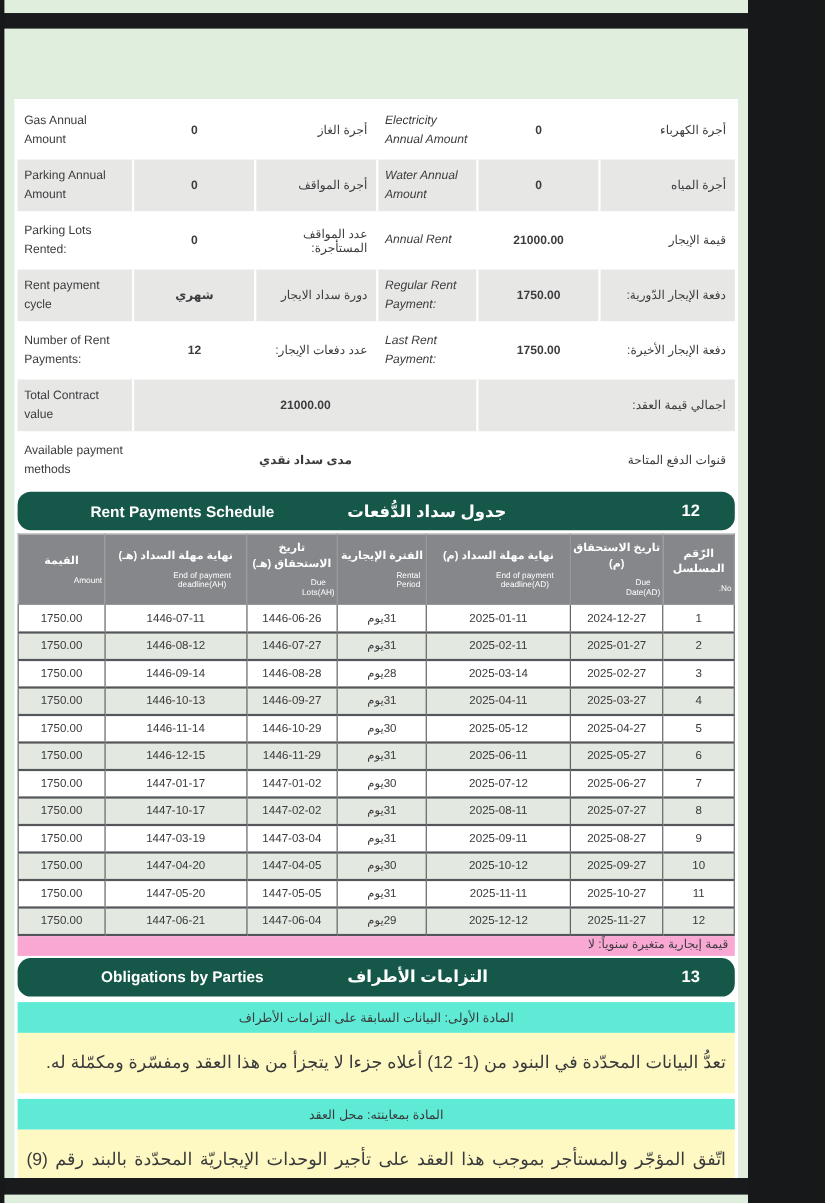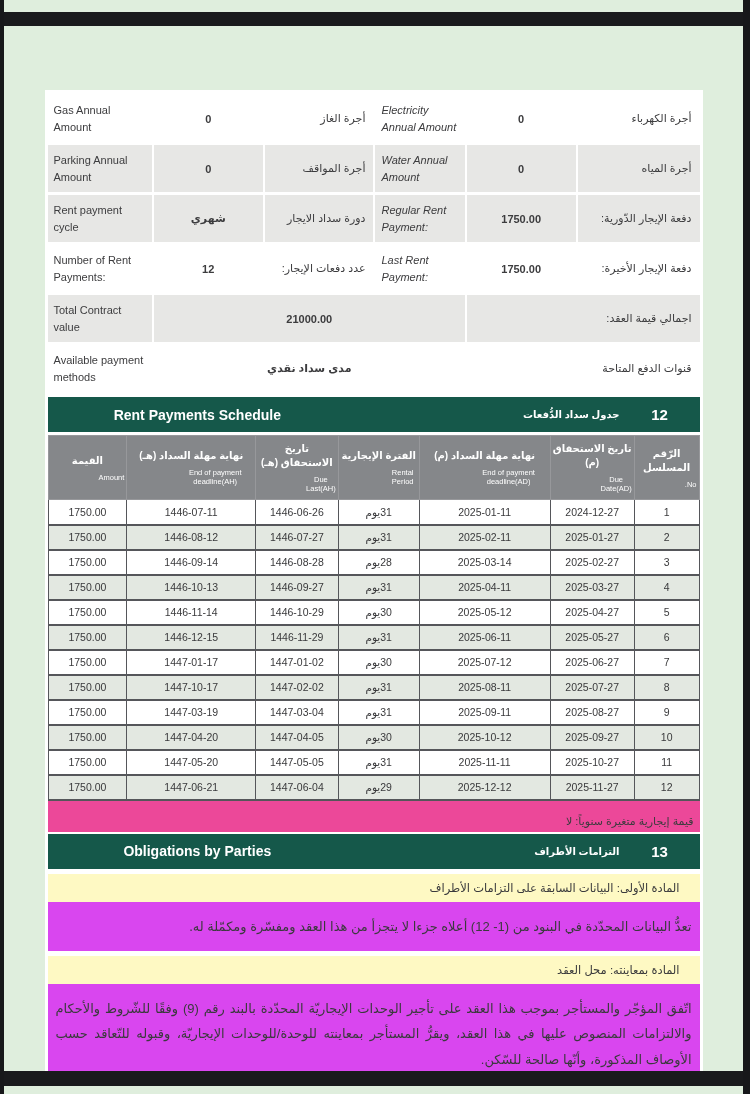--- a/index.html
+++ b/index.html
@@ -1,18 +1,18 @@
 <!DOCTYPE html>
 <html lang="ar"><head>
 <meta charset="utf-8">
 <style>
   * { box-sizing: border-box; margin: 0; padding: 0; }
   html, body { width: 750px; height: 1094px; overflow: hidden; }
   body { background: #17181a; font-family: "Liberation Sans", "DejaVu Sans", sans-serif; }
-  .frame { width: 739px; margin-left: 4px; }
+  .frame { width: 676px; margin-left: 4px; }
   .sliver { background: #dfeedd; }
   .sliver.top { height: 12px; }
   .sliver.bottom { height: 8px; }
   .black-bar { background: #191a1c; }
   .black-bar.top { height: 14px; }
   .black-bar.bottom { height: 15px; }
   .page { height: 1045px; background: #dfeedd; overflow: hidden; }
   .panel { width: 658px; margin: 64px auto 0; background: #ffffff; padding: 2px 3px 10px; }
 
   
@@ -21,38 +21,38 @@
   table.details td:first-child { border-left: none; }
   td.d-en  { text-align: left; width: 16%; line-height: 1.5; }
   td.d-val { text-align: center; font-weight: bold; color: #222; width: 17%; font-size: 11.5px; }
   td.d-ar  { text-align: right; direction: rtl; font-size: 12px; width: 17%; }
   td.d-en2 { width: 14%; font-style: italic; }
   td.d-ar2 { width: 19%; }
   tr.alt td { background: #e7e7e5; }
   tr:not(.alt) td { background: #ffffff; }
 
   
-  .sec-head { height: 35px; background: #15584a; display: flex; align-items: center; color: #ffffff; font-weight: bold; margin-top: 2px; }
+  .sec-head { height: 35px; background: #15584a; display: flex; align-items: center; color: #ffffff; font-weight: bold; margin-top: 2px; border-radius: 12px; }
   .sec-en  { flex: 1.1; text-align: center; font-size: 14px; }
-  .sec-ar  { flex: 1;   text-align: right; font-size: 10px; direction: rtl; }
+  .sec-ar  { flex: 1;   text-align: left; font-size: 15px; direction: rtl; }
   .sec-num { width: 80px; text-align: center; font-size: 15px; }
 
   
   table.schedule { width: 100%; border-collapse: collapse; margin-top: 3px; }
   table.schedule th { background: #85878a; color: #fff; padding: 6px 2px; border: 1px solid #97989b; vertical-align: middle; }
   .h-ar  { font-size: 10px;  font-weight: bold; direction: rtl; line-height: 1.4; }
   .h-en  { font-size: 7.5px; font-weight: normal; margin-top: 5px; margin-left: 48px; }
   table.schedule td { border: 1px solid #55565a; border-bottom-width: 2px; text-align: center; font-size: 10.5px; color: #39393b; height: 25px; padding: 1px 2px; background: #fff; }
   table.schedule tr.alt td { background: #e3e8e1; }
   td.c-rtl { direction: rtl; }
-  .footnote { text-align: right; direction: rtl; font-size: 11px; color: #3c3c3e; padding: 14px 6px 4px; background: #ec4899; }
-
-  
-  .ob-band  { background: #fef9c3; direction: rtl; text-align: right; font-size: 11.5px; color: #3a3a3c; padding: 7px 20px; margin-top: 5px; }
-  .ob-para  { direction: rtl; text-align: justify; font-size: 13px; color: #3a3a3c; padding: 12px 8px; line-height: 1.95; background: #d946ef; }
+  .footnote { text-align: right; direction: rtl; font-size: 11px; color: #3c3c3e; padding: 1px 6px 4px; background: #f9a8d4; }
+
+  
+  .ob-band  { background: #5eead4; direction: rtl; text-align: center; font-size: 11.5px; color: #3a3a3c; padding: 7px 0; margin-top: 5px; }
+  .ob-para  { direction: rtl; text-align: justify; font-size: 16px; color: #3a3a3c; padding: 12px 8px; line-height: 1.95; background: #fef9c3; }
 </style>
 </head>
 <body>
 
 <div class="frame">
   <div class="sliver top"></div>
   <div class="black-bar top"></div>
 
   <div class="page">
     <div class="panel">
@@ -67,20 +67,28 @@
               <td class="d-val">0</td>
               <td class="d-ar d-ar2">أجرة الكهرباء</td>
             </tr>
             <tr class="alt">
               <td class="d-en">Parking Annual Amount</td>
               <td class="d-val">0</td>
               <td class="d-ar">أجرة المواقف</td>
               <td class="d-en d-en2">Water Annual Amount</td>
               <td class="d-val">0</td>
               <td class="d-ar d-ar2">أجرة المياه</td>
+            </tr>
+            <tr>
+              <td class="d-en">Parking Lots Rented:</td>
+              <td class="d-val">0</td>
+              <td class="d-ar">عدد المواقف المستأجرة:</td>
+              <td class="d-en d-en2">Annual Rent</td>
+              <td class="d-val">21000.00</td>
+              <td class="d-ar d-ar2">قيمة الإيجار</td>
             </tr>
             <tr class="alt">
               <td class="d-en">Rent payment cycle</td>
               <td class="d-val">شهري</td>
               <td class="d-ar">دورة سداد الايجار</td>
               <td class="d-en d-en2">Regular Rent Payment:</td>
               <td class="d-val">1750.00</td>
               <td class="d-ar d-ar2">دفعة الإيجار الدّورية:</td>
             </tr>
             <tr>
@@ -125,21 +133,21 @@
               <th>
                 <div class="h-ar">القيمة</div>
                 <div class="h-en">Amount</div>
               </th>
               <th>
                 <div class="h-ar">نهاية مهلة السداد (هـ)</div>
                 <div class="h-en">End of payment deadline(AH)</div>
               </th>
               <th>
                 <div class="h-ar">تاريخ الاستحقاق (هـ)</div>
-                <div class="h-en">Due Last(AH)</div>
+                <div class="h-en">Due Lots(AH)</div>
               </th>
               <th>
                 <div class="h-ar">الفترة الإيجارية</div>
                 <div class="h-en">Rental Period</div>
               </th>
               <th>
                 <div class="h-ar">نهاية مهلة السداد (م)</div>
                 <div class="h-en">End of payment deadline(AD)</div>
               </th>
               <th>

